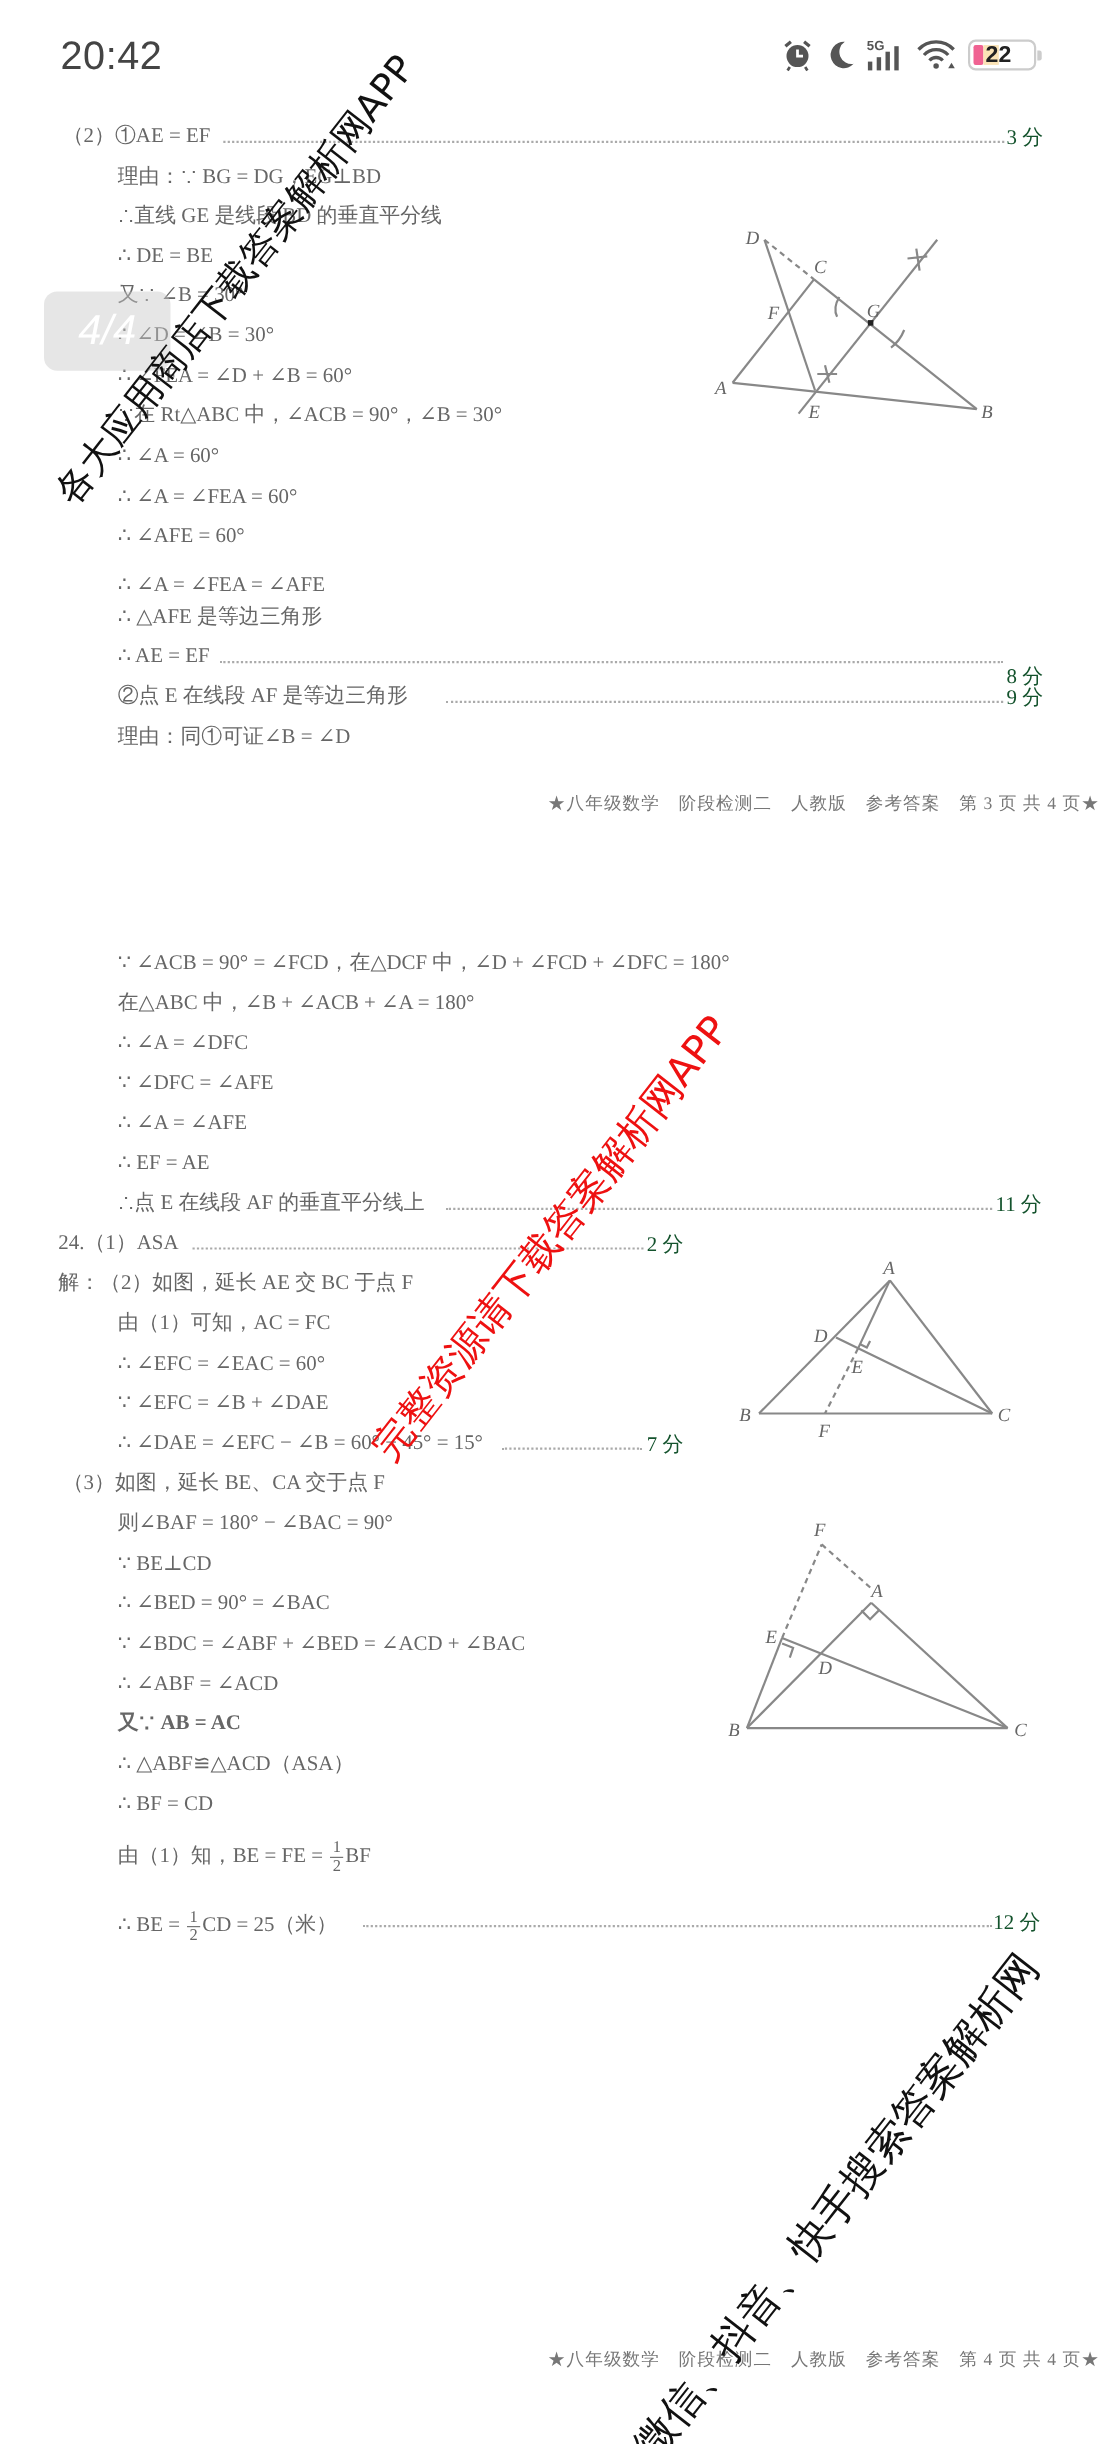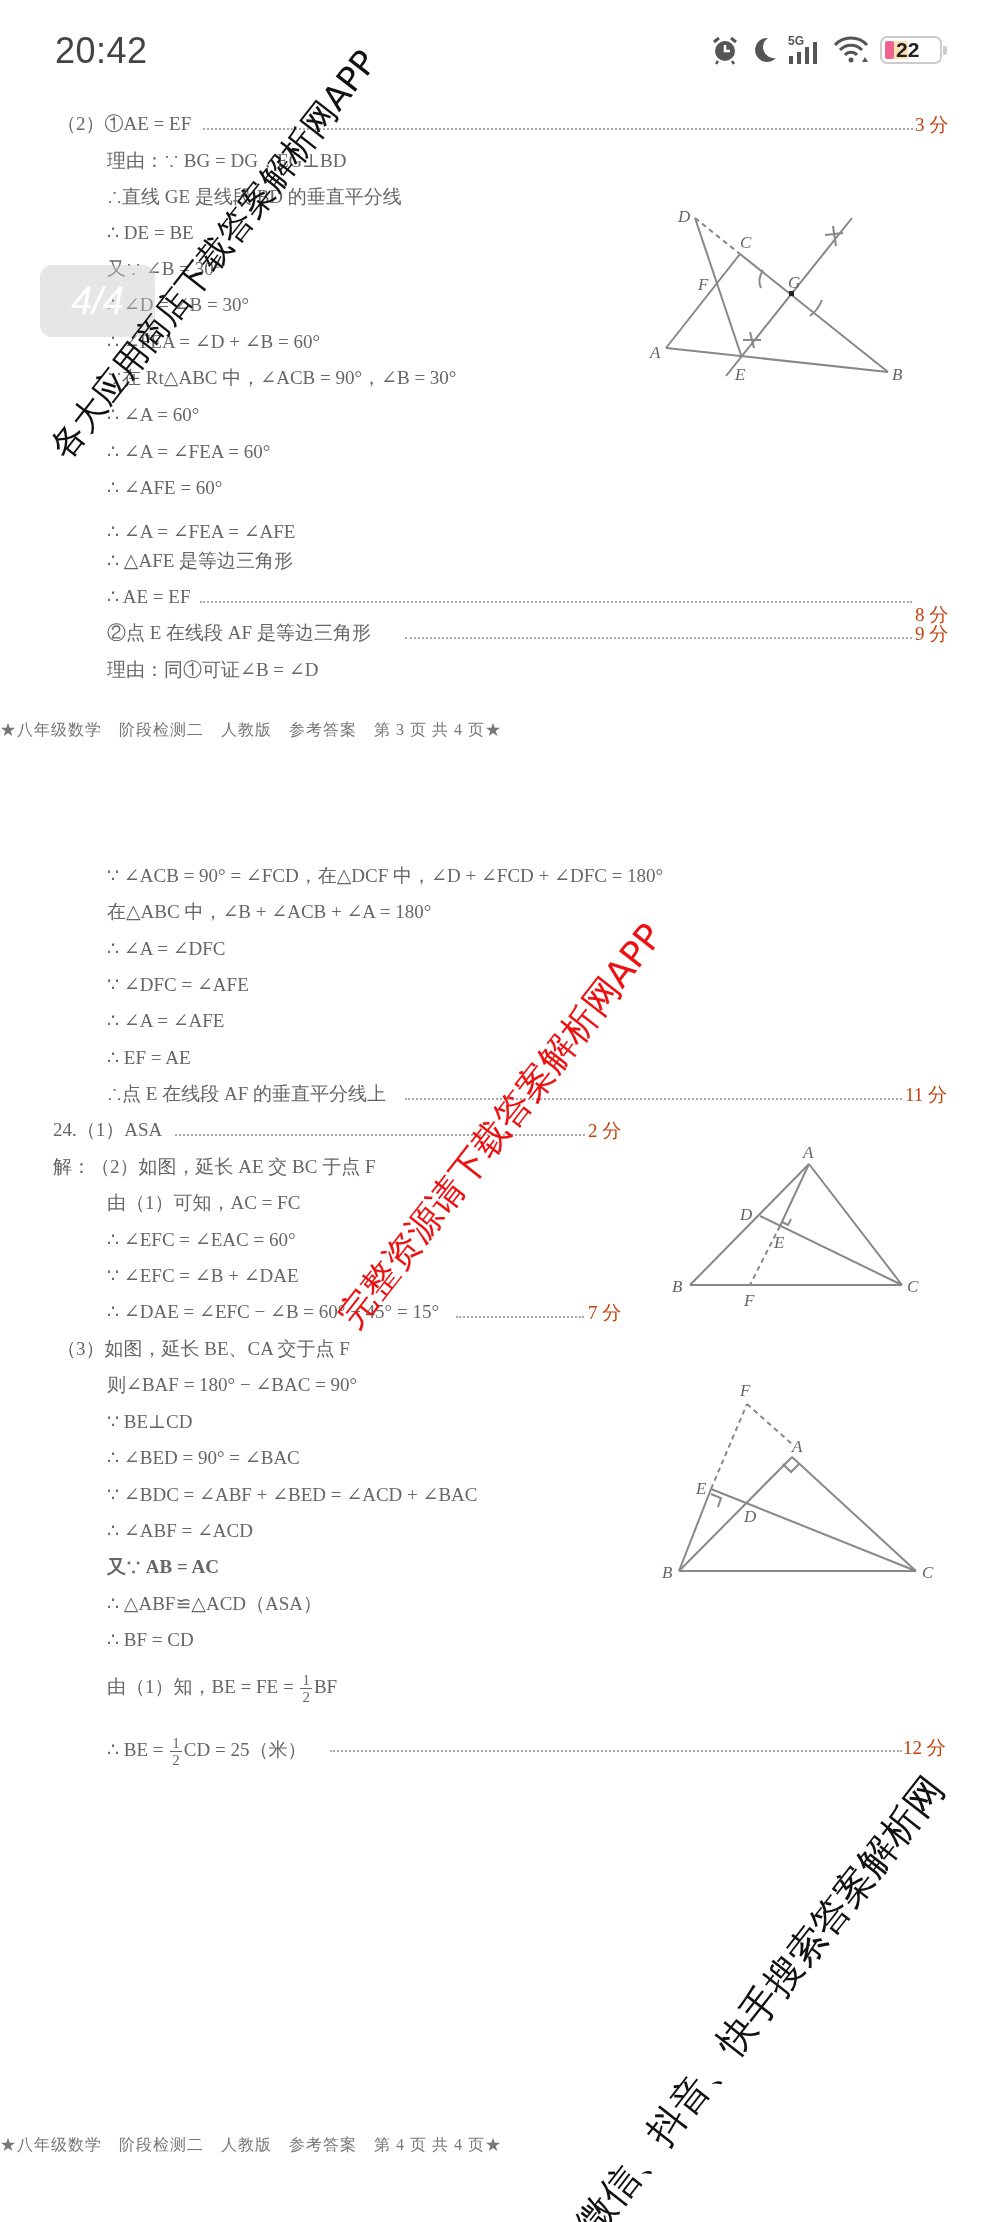--- a/index.html
+++ b/index.html
@@ -12,22 +12,22 @@
   .status-icons svg { display:block; }
   .battery { position:relative; width:62px; height:28px; border:2px solid #ccc; border-radius:7px; box-sizing:border-box;
              display:flex; align-items:center; }
   .battery .lvl { position:absolute; left:3px; top:3px; width:9px; height:18px; background:#f06292; border-radius:2px; }
   .battery .lvl2 { position:absolute; left:12px; top:3px; width:14px; height:18px; background:#fbe3b5; }
   .battery .num { position:relative; margin-left:14px; font-family:"Liberation Sans","DejaVu Sans",sans-serif; font-size:21px; font-weight:bold; color:#222; }
   .battery .tip { position:absolute; right:-7px; top:8px; width:4px; height:9px; background:#ccc; border-radius:0 2px 2px 0; }
 
   .line { position:absolute; font-size:19px; color:#666; white-space:nowrap; line-height:24px; }
   .dotted { position:absolute; border-bottom:2px dotted #aaa; height:0; }
-  .score { position:absolute; font-size:19px; color:#c2410c; white-space:nowrap; }
-  .footer { position:absolute; left:0; width:1000px; text-align:left; font-size:16px; color:#777; letter-spacing:1px; }
+  .score { position:absolute; font-size:19px; color:#14532d; white-space:nowrap; }
+  .footer { position:absolute; left:0; width:1000px; text-align:right; font-size:16px; color:#777; letter-spacing:1px; }
   .page-indicator { position:absolute; left:40px; top:265px; width:115px; height:72px; background:rgba(200,200,200,0.45);
                     border-radius:12px; color:#fff; font-family:"Liberation Sans","DejaVu Sans",sans-serif; font-size:38px;
                     display:flex; align-items:center; justify-content:center; font-style:italic; }
   .watermark { position:absolute; font-family:"DejaVu Sans","Liberation Sans",sans-serif; white-space:nowrap; transform-origin:0 0; }
   .wm-black { color:#111; font-size:34px; }
   .wm-red { color:#e11; font-size:34px; }
   .frac { display:inline-block; vertical-align:middle; text-align:center; font-size:15px; line-height:16px; margin:0 2px; }
   .frac span { display:block; }
   .frac .num { border-bottom:1px solid #666; padding:0 2px; }
   svg.fig { position:absolute; }

